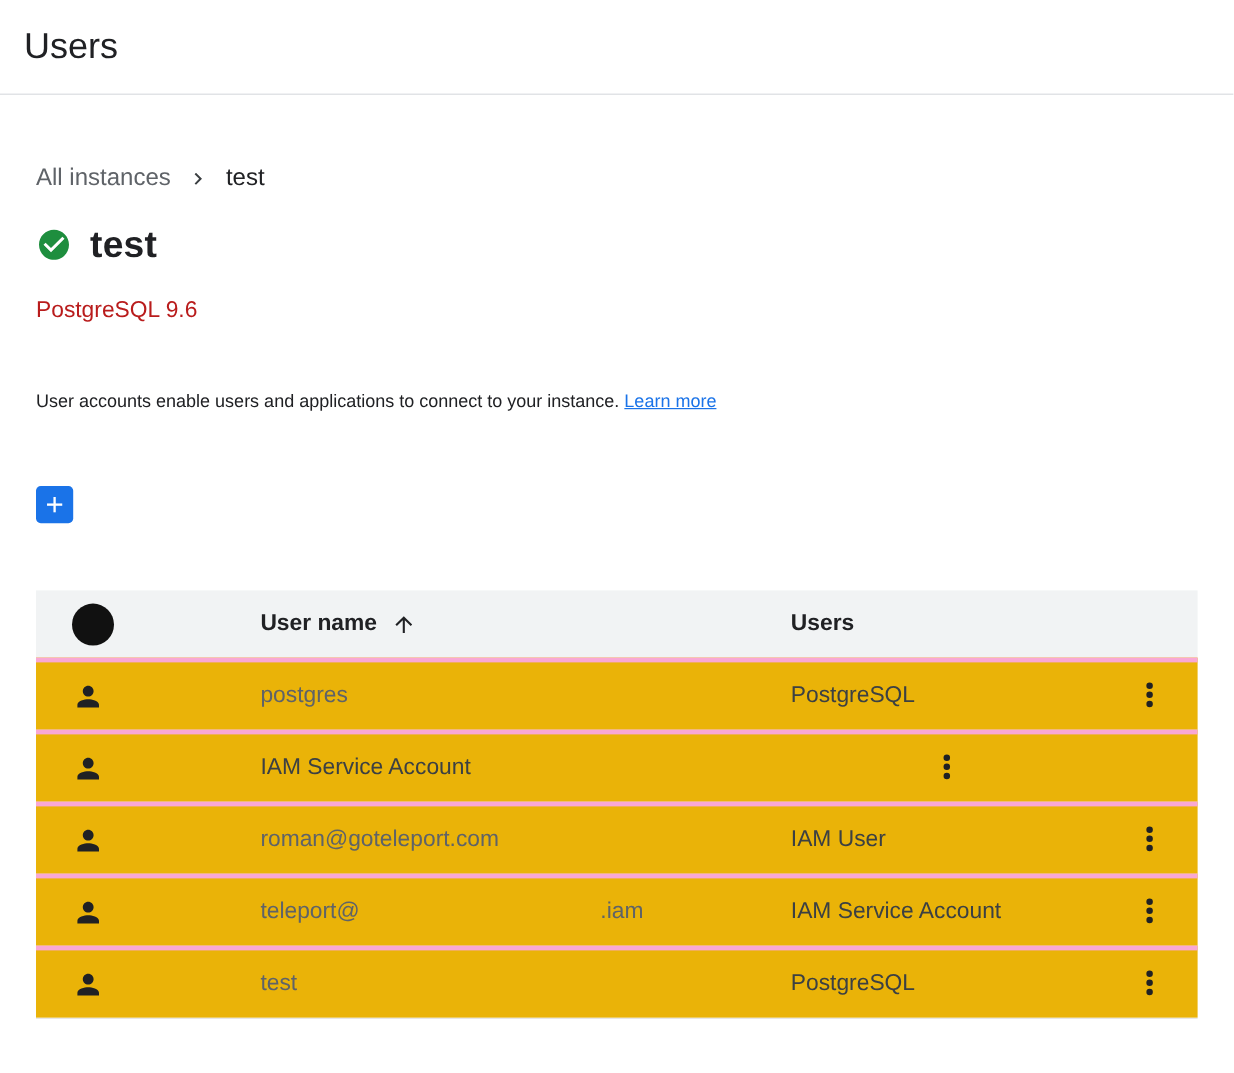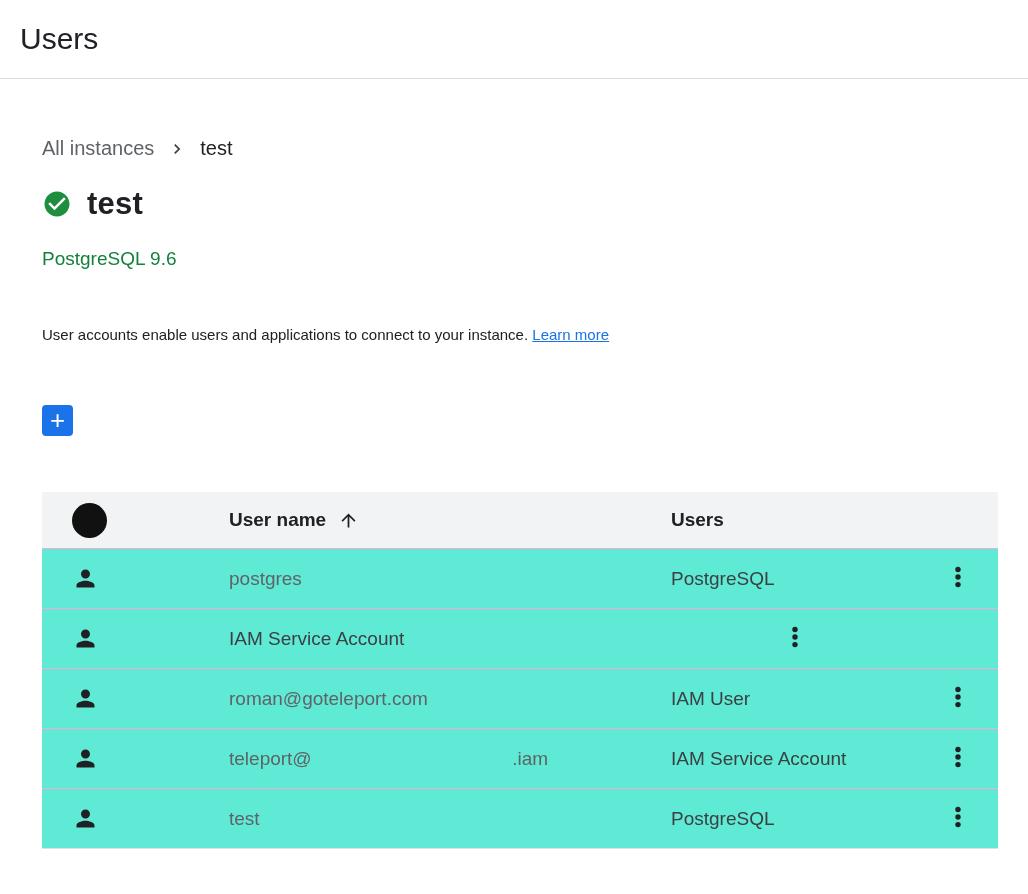--- a/index.html
+++ b/index.html
@@ -15,21 +15,21 @@
     height: 79px;
     display: flex;
     align-items: center;
     padding: 0 20px;
     border-bottom: 1px solid #dadce0;
     background: #ffffff;
   }
   .app-title { font-size: 30px; font-weight: 400; color: #202124; }
 
   
-  .content { padding-left: 42px; }
+  .content { padding-left: 30px; }
 
   .breadcrumb {
     margin-top: 58px;
     display: flex;
     align-items: center;
     gap: 9px;
     font-size: 20px;
   }
   .crumb-link { color: #5f6368; text-decoration: none; cursor: pointer; }
   .crumb-sep { display: inline-flex; align-items: center; margin: 0 4px; }
@@ -37,21 +37,21 @@
 
   .instance-title-row {
     margin-top: 26px;
     display: flex;
     align-items: center;
     gap: 15px;
   }
   .check-icon { display: inline-flex; width: 30px; height: 30px; }
   .instance-name { font-size: 31px; font-weight: 700; color: #202124; letter-spacing: 0.2px; }
 
-  .instance-version { margin-top: 26px; font-size: 19px; color: #15803d; }
+  .instance-version { margin-top: 26px; font-size: 19px; color: #b91c1c; }
 
   .intro { margin-top: 56px; font-size: 15px; color: #202124; }
   .intro-link { color: #1a73e8; text-decoration: underline; cursor: pointer; }
 
   .add-user-btn {
     margin-top: 62px;
     display: flex;
     align-items: center;
     gap: 19px;
     background: none;
@@ -83,21 +83,21 @@
     margin-top: 56px;
     width: calc(100% - 30px);
     border-bottom: 1px solid #e0e0e0;
   }
   .trow, .thead {
     display: grid;
     grid-template-columns: 187px 442px 1fr 80px;
     align-items: center;
   }
   .thead { height: 56px; background: #f1f3f4; }
-  .trow { height: 60px; border-top: 1px solid #f9a8d4; background: #5eead4; }
+  .trow { height: 60px; border-top: 4px solid #f9a8d4; background: #eab308; }
 
   .cell { display: flex; align-items: center; }
   .icon-cell { padding-left: 30px; }
   .menu-cell { justify-content: center; }
 
   .header-circle {
     width: 35px; height: 35px;
     background: #111111;
     border-radius: 50%;
     display: inline-block;

